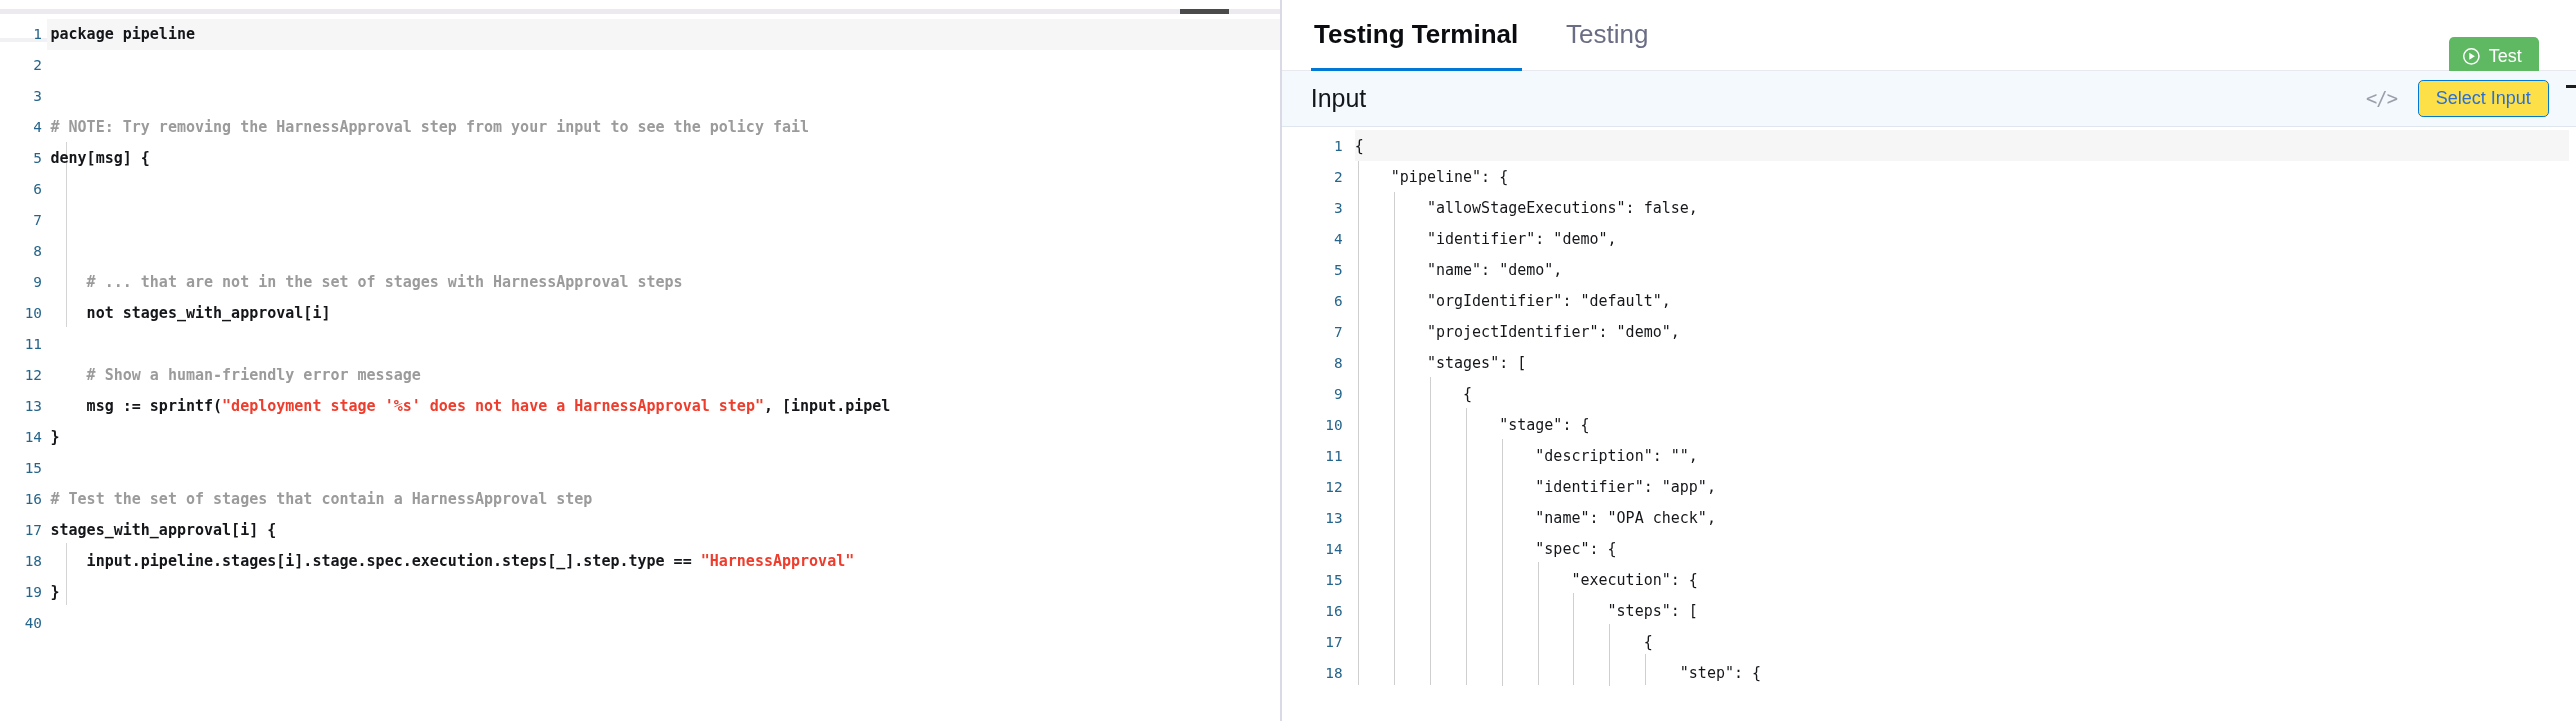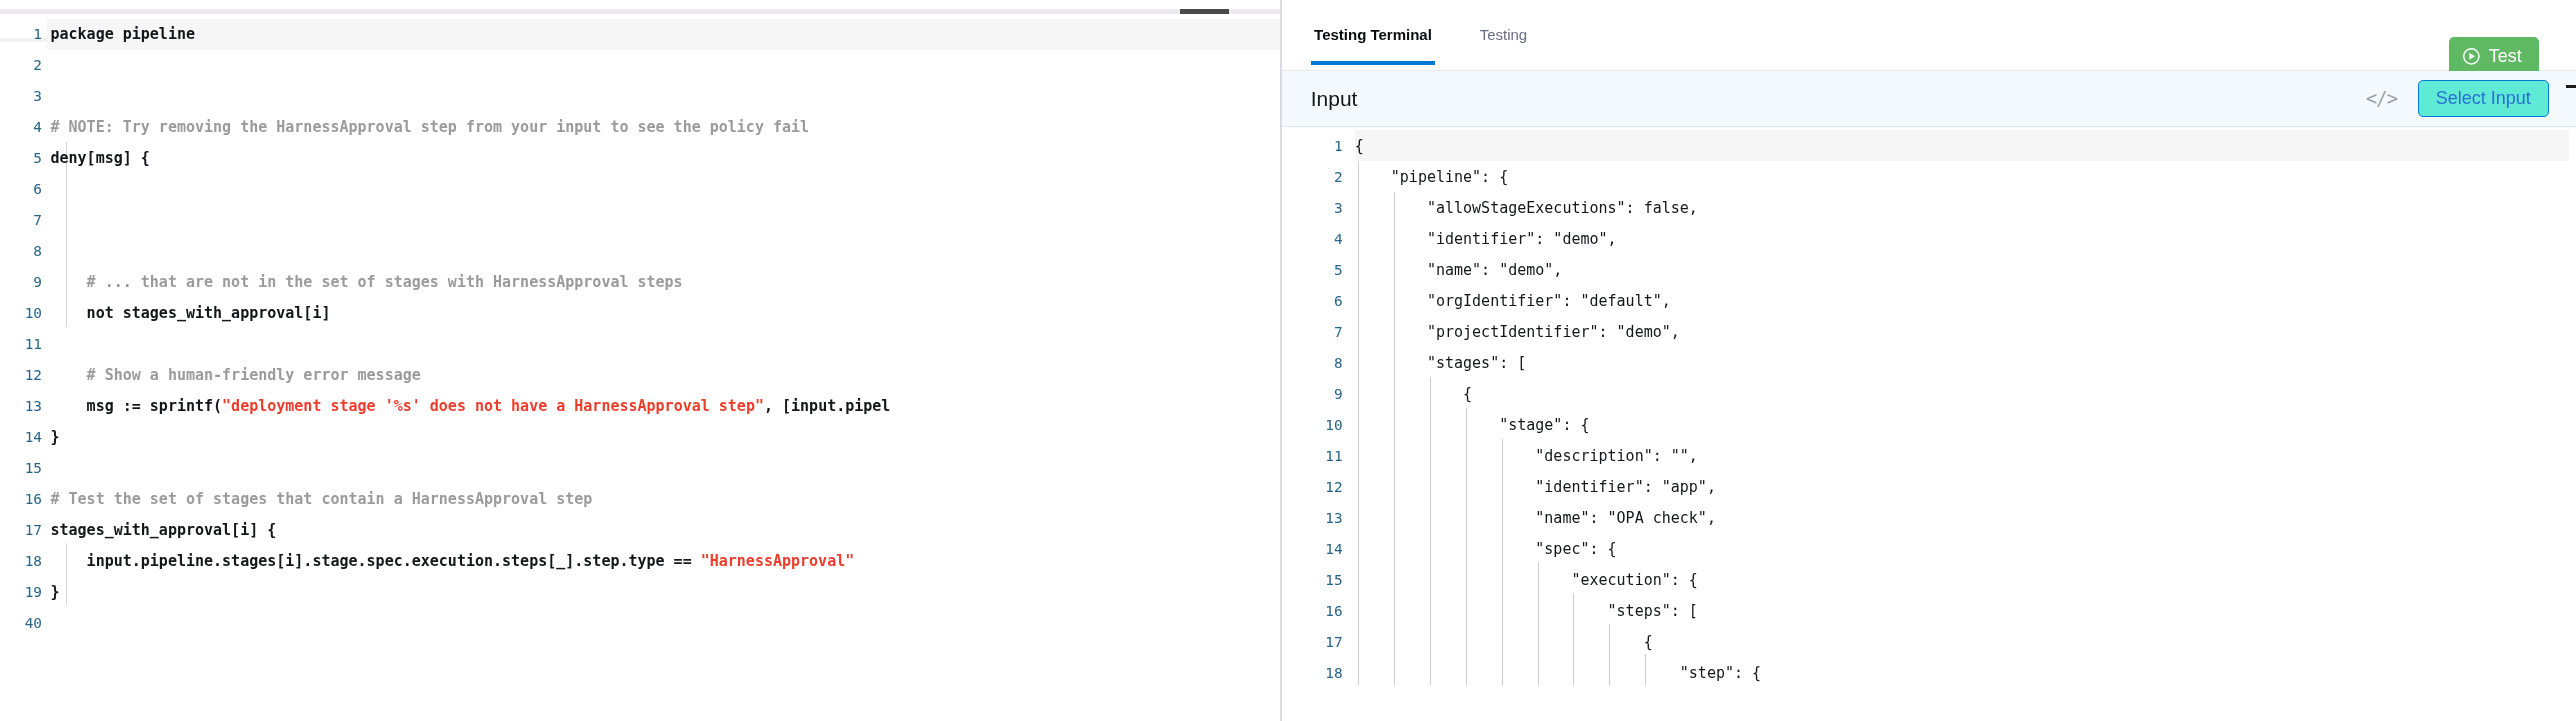--- a/index.html
+++ b/index.html
@@ -125,21 +125,21 @@
 
   .tabs-bar {
     position: relative;
     height: 71px;
     border-bottom: 1.7px solid #e8e8ef;
     display: flex;
     align-items: center;
     padding-left: 29px;
   }
   .tab {
-    font-size: 15px;
+    font-size: 26px;
     color: #6b6d85;
     margin-right: 41px;
     padding: 18.7px 3.4px 20.4px 3.4px;
     position: relative;
     cursor: pointer;
     font-family: "Liberation Sans", sans-serif;
   }
   .tab.active {
     color: #0b0c10;
     font-weight: bold;
@@ -174,37 +174,37 @@
   .input-bar {
     position: relative;
     height: 56px;
     background: #f3f9fd;
     border-bottom: 0.8px solid #e0e6ed;
     display: flex;
     align-items: center;
     padding: 0 27px 0 29px;
   }
   .input-title {
-    font-size: 21px;
+    font-size: 25px;
     color: #13161c;
     flex: 1;
   }
   .code-toggle-icon {
     color: #9aa0ab;
     font-size: 18.7px;
     font-family: "DejaVu Sans Mono", "Liberation Mono", monospace;
     margin-right: 20.4px;
     cursor: pointer;
     letter-spacing: -0.8px;
   }
   .select-input-btn {
     height: 37px;
     border: 1.7px solid #0278d5;
     border-radius: 5.1px;
-    background: #5eead4;
+    background: #fde047;
     color: #2a6fd6;
     font-size: 18px;
     font-family: "Liberation Sans", sans-serif;
     padding: 0 17px;
     cursor: pointer;
     font-weight: normal;
   }
 
   
   .json-area {

